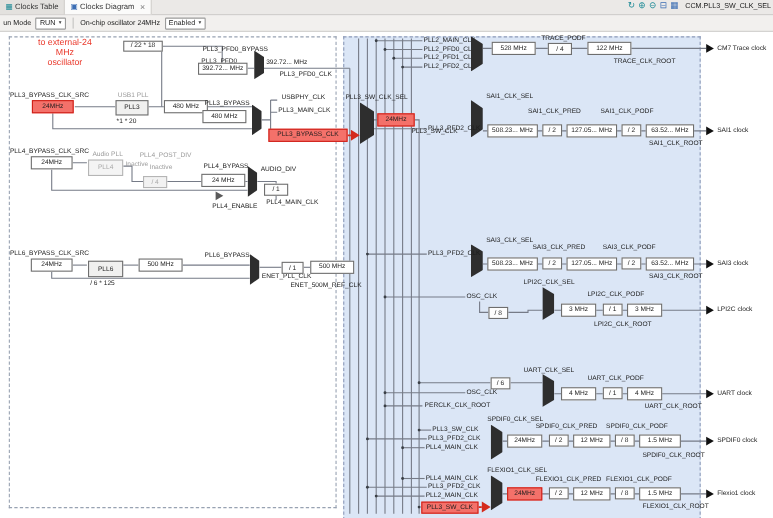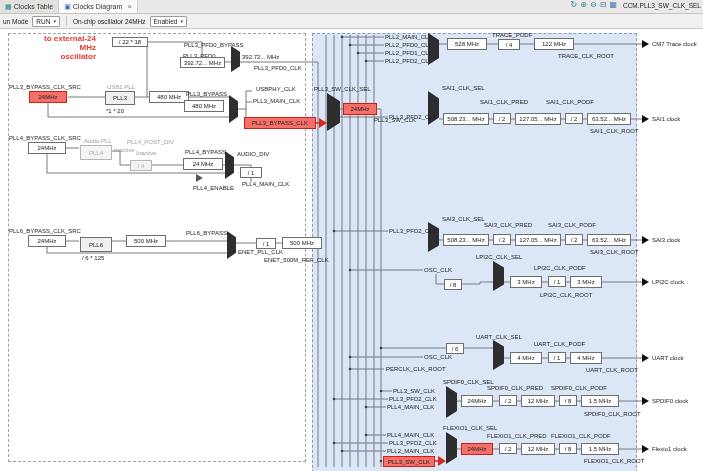--- a/index.html
+++ b/index.html
@@ -38,21 +38,21 @@
   .blk,.red,.div,.divgray,.pll,.pllgray{display:flex;align-items:center;justify-content:center;background:#fff;border:1px solid #6e6e6e;font-size:6px;line-height:6px;overflow:hidden}
   .red{background:#f4716a;border-color:#cf2018}
   .div,.divgray{background:#fdfdfd}
   .divgray{color:#a9a9a9;background:#f2f2f2;border-color:#b5b5b5}
   .pll{background:#f0f0ef}
   .pllgray{background:#f4f4f4;color:#a9a9a9;border-color:#b5b5b5}
   .gray{color:#9b9b9b}
   .mux,.muxbig{background:#2e2e2e;clip-path:polygon(0 0,100% 22%,100% 78%,0 100%)}
   .gate{width:0;height:0;border-top:4px solid transparent;border-bottom:4px solid transparent;border-left:7px solid #5a5a5a}
   .redarrow{width:0;height:0;border-top:5px solid transparent;border-bottom:5px solid transparent;border-left:8px solid #d42a1c}
-  .ann{color:#ea3a2d;font-size:8px;line-height:9px;text-align:right;white-space:pre-line;font-weight:bold}
+  .ann{color:#ea3a2d;font-size:8px;line-height:9px;text-align:center;white-space:pre-line;font-weight:normal}
   .outarrow{position:absolute;width:0;height:0;border-top:4px solid transparent;border-bottom:4px solid transparent;border-left:7px solid #101010}
   .outlabel{font-size:6px;line-height:8px;color:#222}
 </style>
 </head>
 <body>
 
 <div class="app">
 
   <div class="tabbar">
     <div class="tab">

